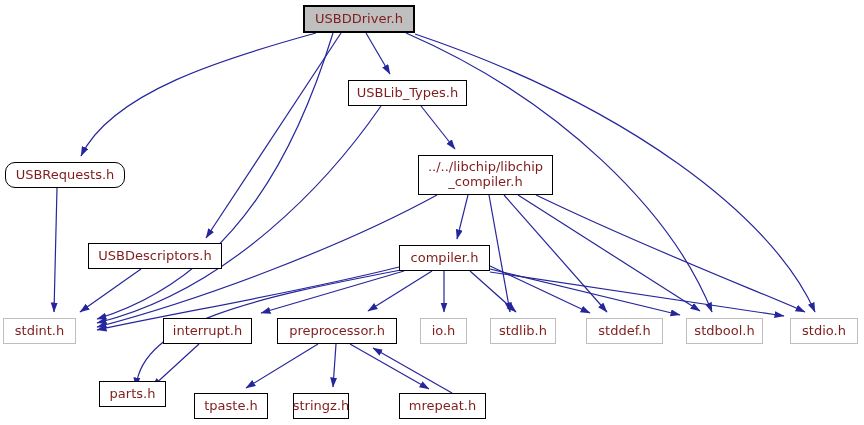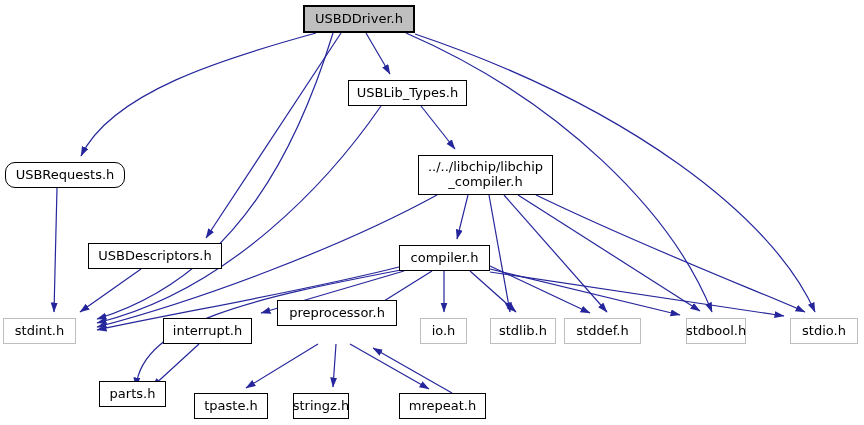--- a/index.html
+++ b/index.html
@@ -6,21 +6,21 @@
   body{
     width:864px;height:425px;position:relative;overflow:hidden;
     background:#ffffff;
     font-family:"DejaVu Sans","Liberation Sans",sans-serif;
   }
   #graph-canvas{position:absolute;left:0;top:0;width:864px;height:425px;}
   #edges-svg{position:absolute;left:0;top:0;}
   .gnode{
     position:absolute;
     display:flex;align-items:center;justify-content:center;
-    background:#ffffff;color:#000000;
+    background:#ffffff;color:#7f1d1d;
     font-size:13px;line-height:1.15;
     text-align:center;white-space:pre-line;
     box-sizing:border-box;
     cursor:pointer;
   }
   .gnode.kind-main{background:#bfbfbf;border:2px solid #000000;font-size:13px;}
   .gnode.kind-project{border:1.5px solid #000000;}
   .gnode.kind-system{border:1px solid #bebebe;cursor:default;}
   .edge-path{fill:none;stroke-width:1.2px;}
 </style>
@@ -70,24 +70,24 @@
   <div id="node-layer">
       <div class="gnode kind-main" style="left: 303px; top: 5px; width: 112px; height: 28px;"><span>USBDDriver.h</span></div>
       <div class="gnode kind-project" style="left: 348px; top: 80px; width: 119px; height: 26px;"><span>USBLib_Types.h</span></div>
       <div class="gnode kind-project" style="left: 5px; top: 162px; width: 120px; height: 26px; border-radius: 10px;"><span>USBRequests.h</span></div>
       <div class="gnode kind-project" style="left: 418px; top: 155px; width: 135px; height: 40px;"><span>../../libchip/libchip
 _compiler.h</span></div>
       <div class="gnode kind-project" style="left: 88px; top: 243px; width: 134px; height: 26px;"><span>USBDescriptors.h</span></div>
       <div class="gnode kind-project" style="left: 399px; top: 245px; width: 91px; height: 26px;"><span>compiler.h</span></div>
       <div class="gnode kind-system" style="left: 3px; top: 318px; width: 73px; height: 26px;"><span>stdint.h</span></div>
       <div class="gnode kind-project" style="left: 163px; top: 318px; width: 89px; height: 26px;"><span>interrupt.h</span></div>
-      <div class="gnode kind-project" style="left: 277px; top: 300px; width: 120px; height: 26px;"><span>preprocessor.h</span></div>
+      <div class="gnode kind-project" style="left: 277px; top: 318px; width: 120px; height: 26px;"><span>preprocessor.h</span></div>
       <div class="gnode kind-system" style="left: 420px; top: 318px; width: 47px; height: 26px;"><span>io.h</span></div>
       <div class="gnode kind-system" style="left: 490px; top: 318px; width: 66px; height: 26px; align-items: center;"><span>stdlib.h</span></div>
-      <div class="gnode kind-system" style="left: 564px; top: 318px; width: 77px; height: 26px;"><span>stddef.h</span></div>
-      <div class="gnode kind-system" style="left: 686px; top: 318px; width: 60px; height: 26px;"><span>stdbool.h</span></div>
+      <div class="gnode kind-system" style="left: 586px; top: 318px; width: 77px; height: 26px;"><span>stddef.h</span></div>
+      <div class="gnode kind-system" style="left: 686px; top: 318px; width: 77px; height: 26px;"><span>stdbool.h</span></div>
       <div class="gnode kind-system" style="left: 790px; top: 318px; width: 68px; height: 26px;"><span>stdio.h</span></div>
       <div class="gnode kind-project" style="left: 99px; top: 381px; width: 67px; height: 26px;"><span>parts.h</span></div>
       <div class="gnode kind-project" style="left: 194px; top: 393px; width: 74px; height: 26px;"><span>tpaste.h</span></div>
       <div class="gnode kind-project" style="left: 293px; top: 393px; width: 56px; height: 26px;"><span>stringz.h</span></div>
       <div class="gnode kind-project" style="left: 399px; top: 393px; width: 87px; height: 26px;"><span>mrepeat.h</span></div>
     </div>
 </div>
 
 </body></html>

